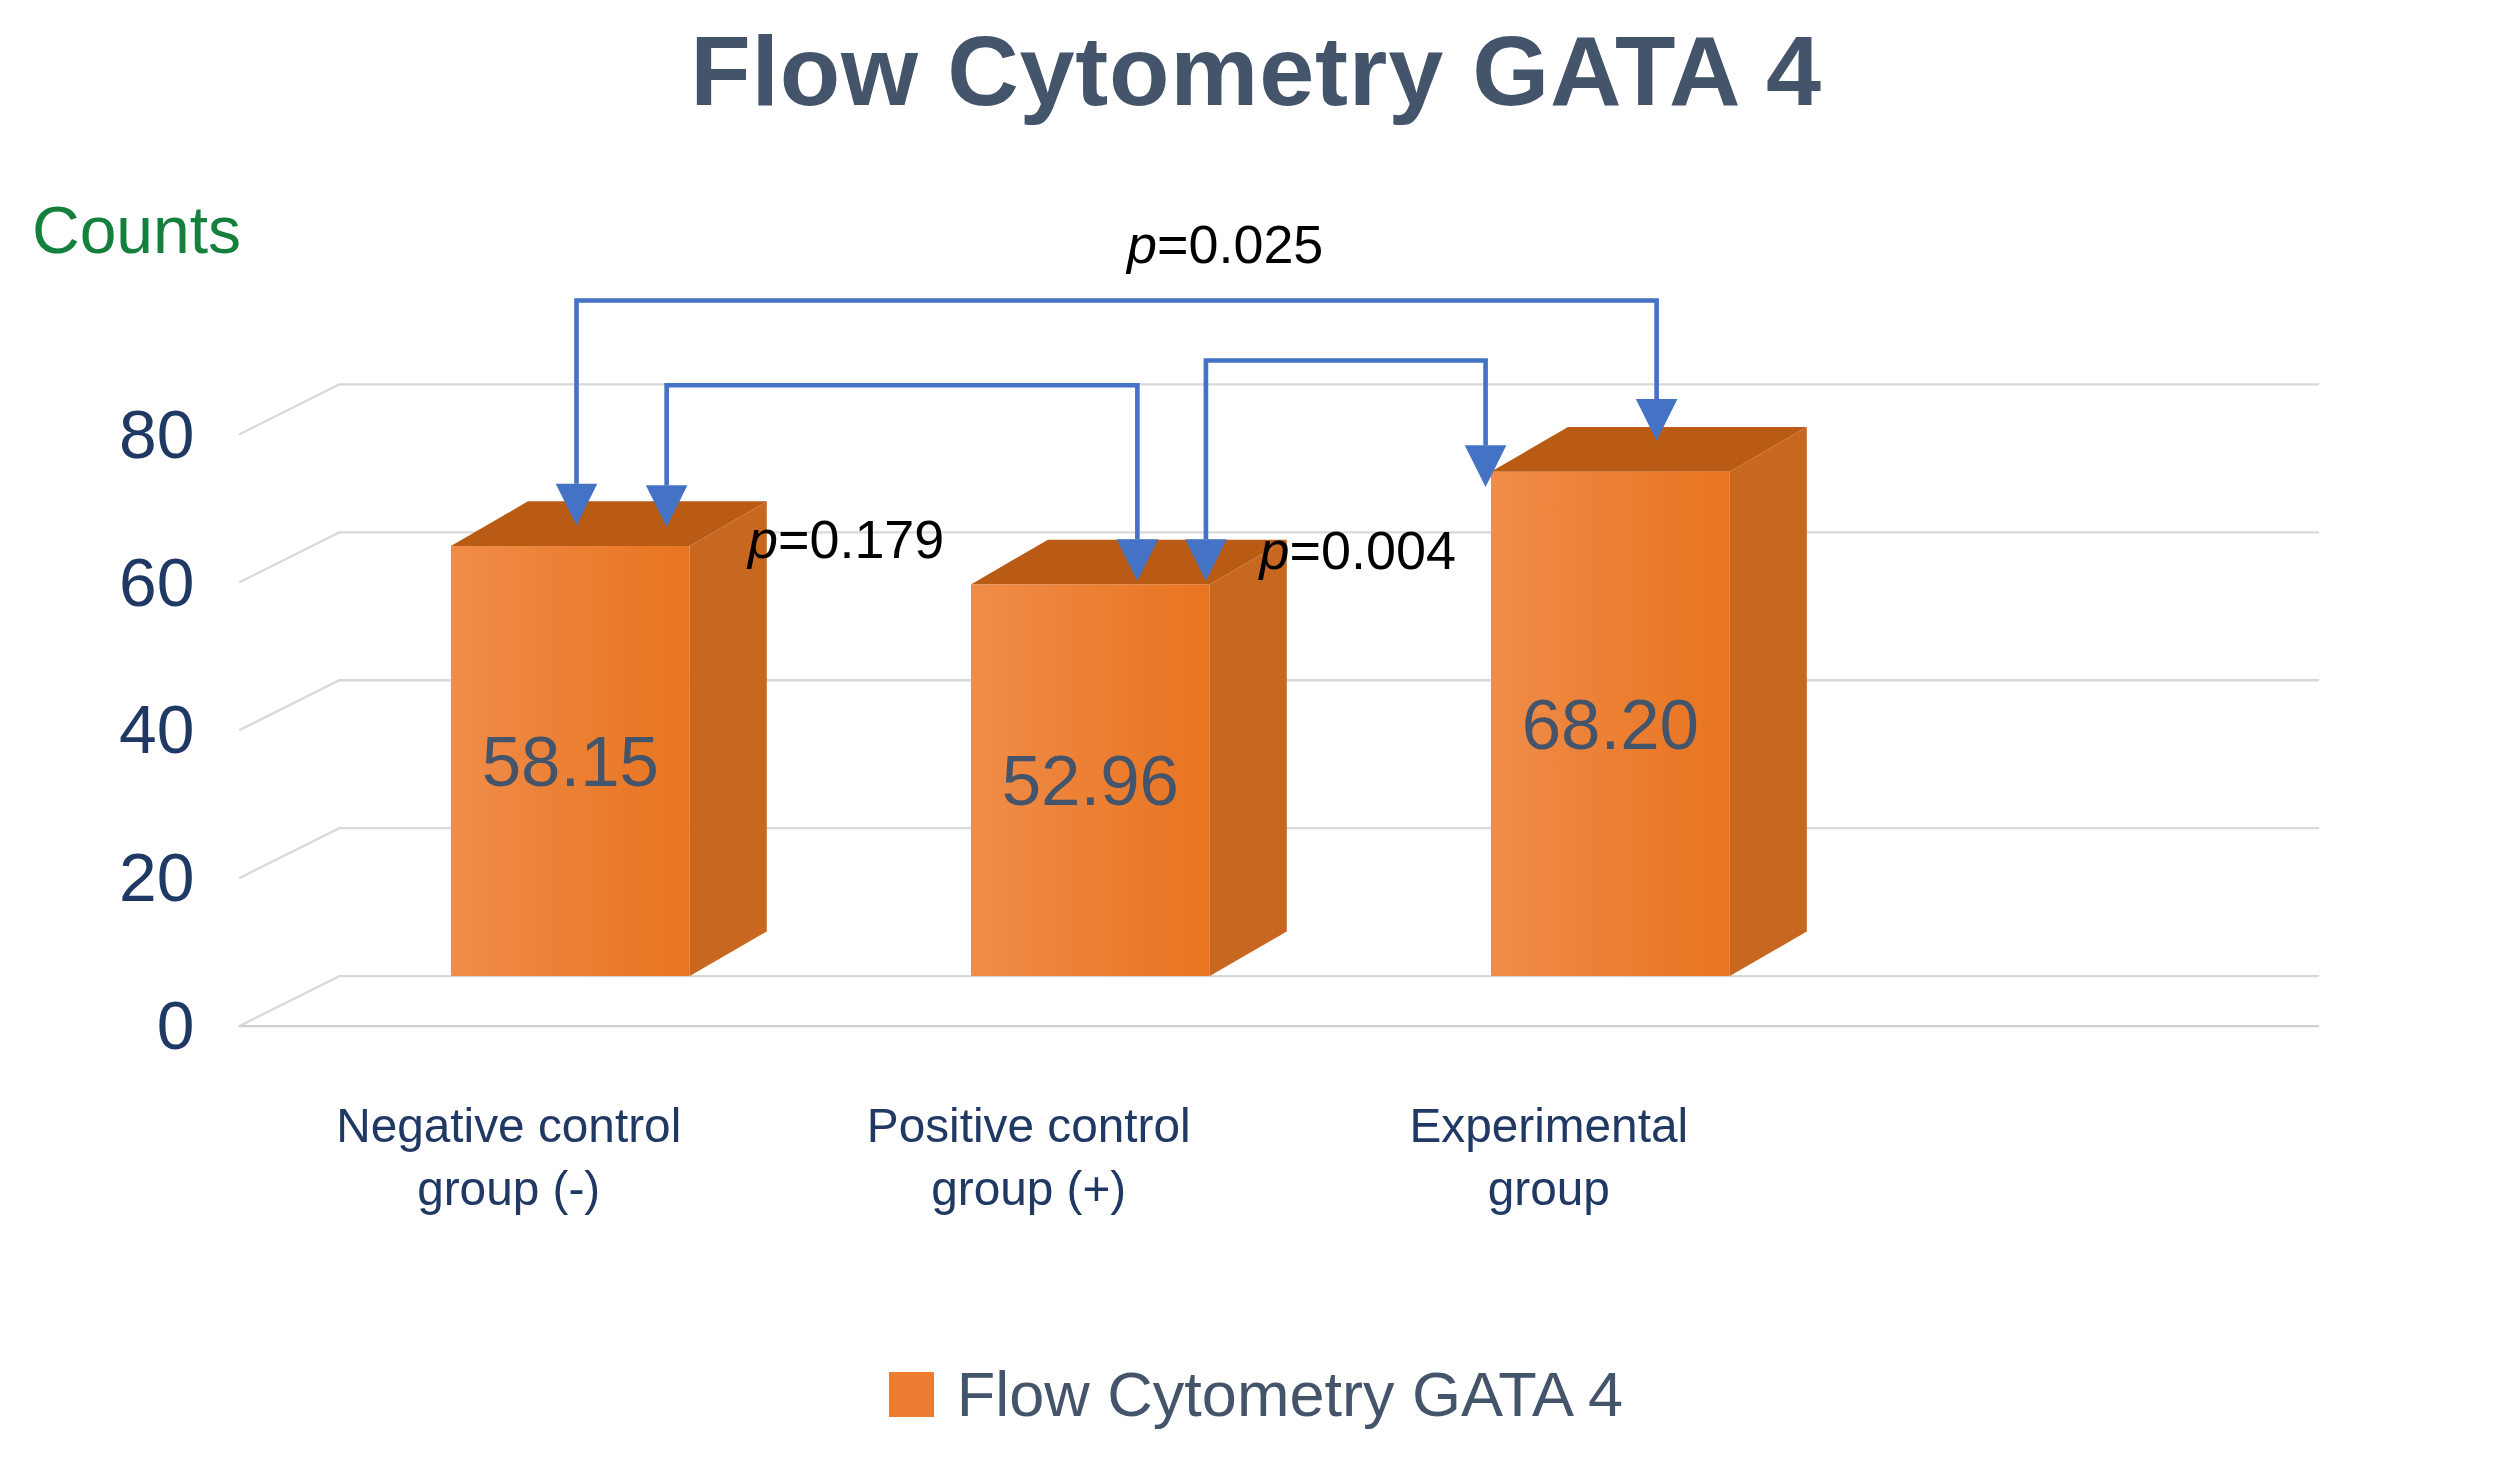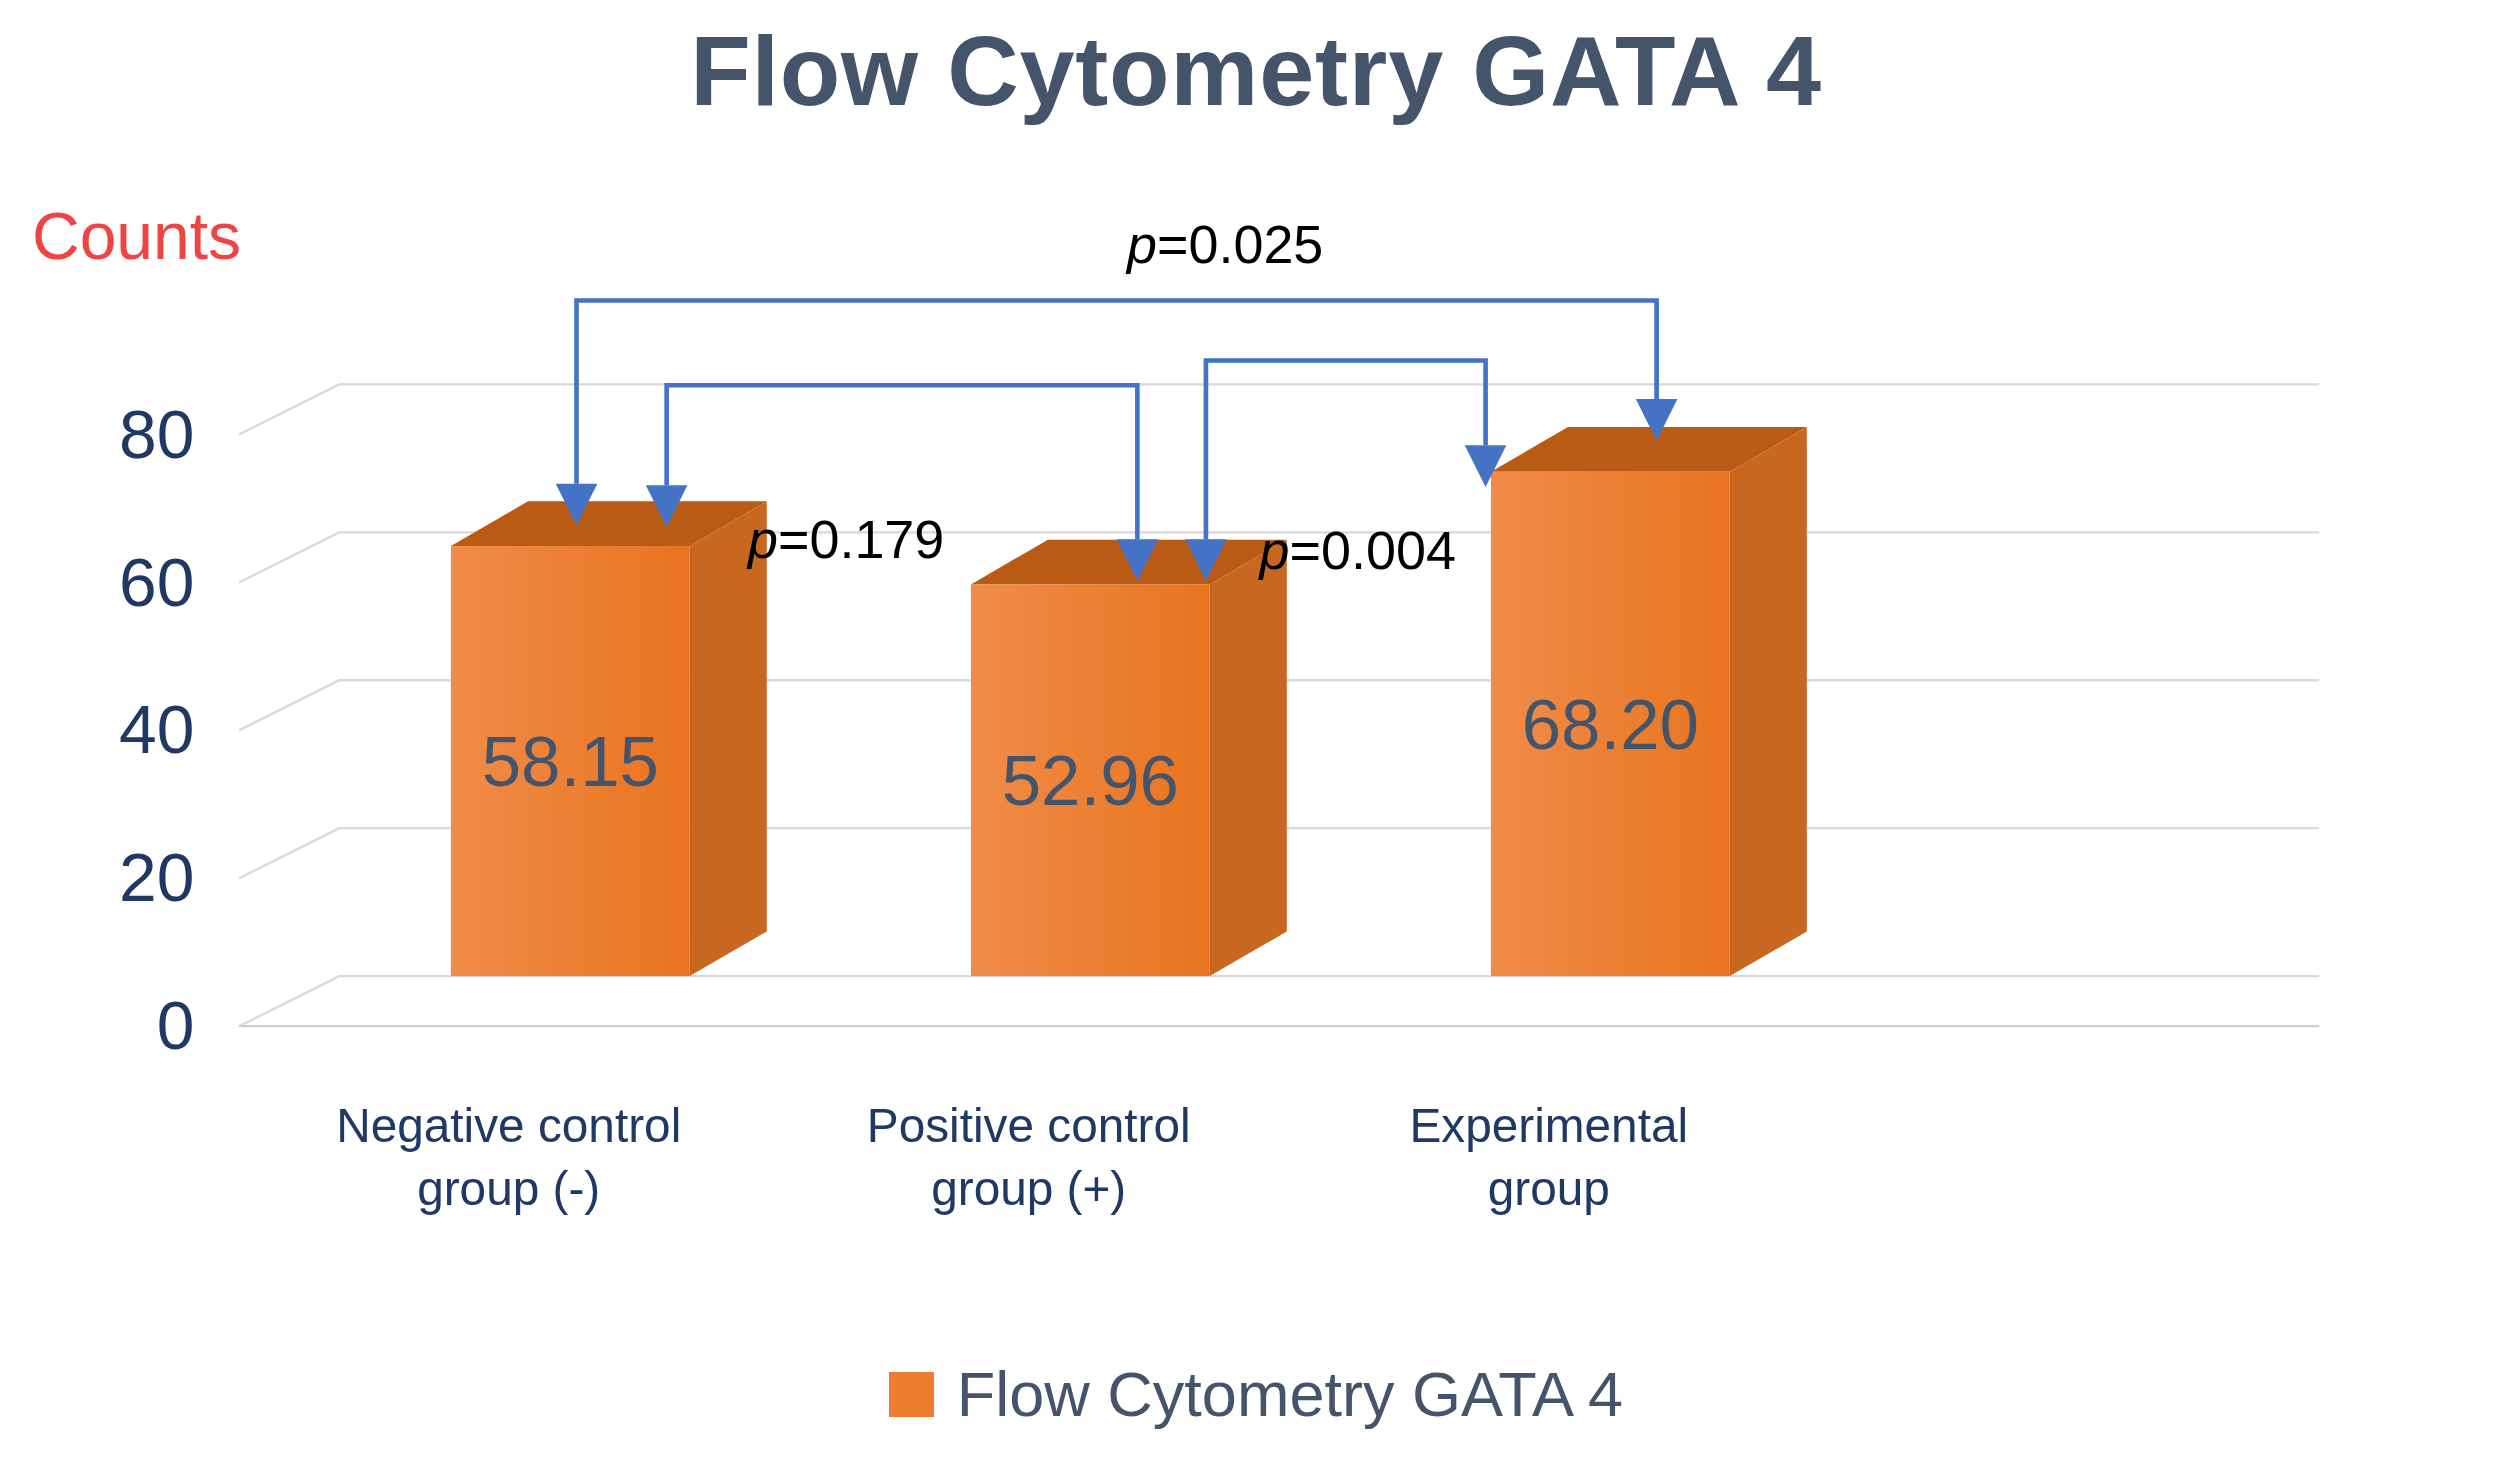--- a/index.html
+++ b/index.html
@@ -18,24 +18,24 @@
     width: 100%;
     margin: 0;
     text-align: center;
     font-size: 99px;
     font-weight: 700;
     color: #44546A;
     letter-spacing: 0.8px;
   }
   .ylabel {
     position: absolute;
-    top: 198px;
+    top: 192px;
     left: 32px;
     font-size: 66px;
-    color: #ef4444;
+    color: #15803d;
   }
   #chart-svg {
     position: absolute;
     top: 0; left: 0;
     width: 2512px;
     height: 1473px;
   }
   #chart-svg text { font-family: "Liberation Sans", sans-serif; }
   .legend {
     position: absolute;

